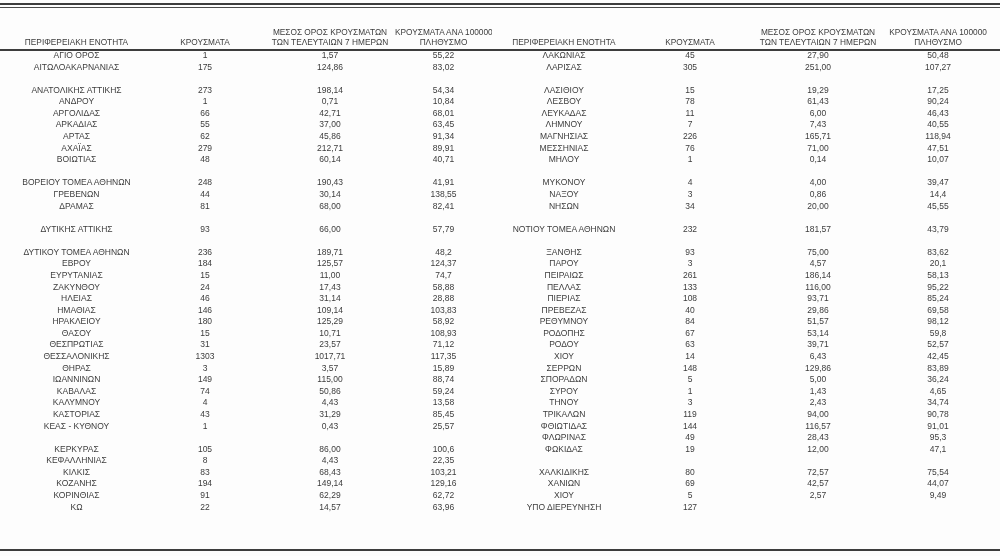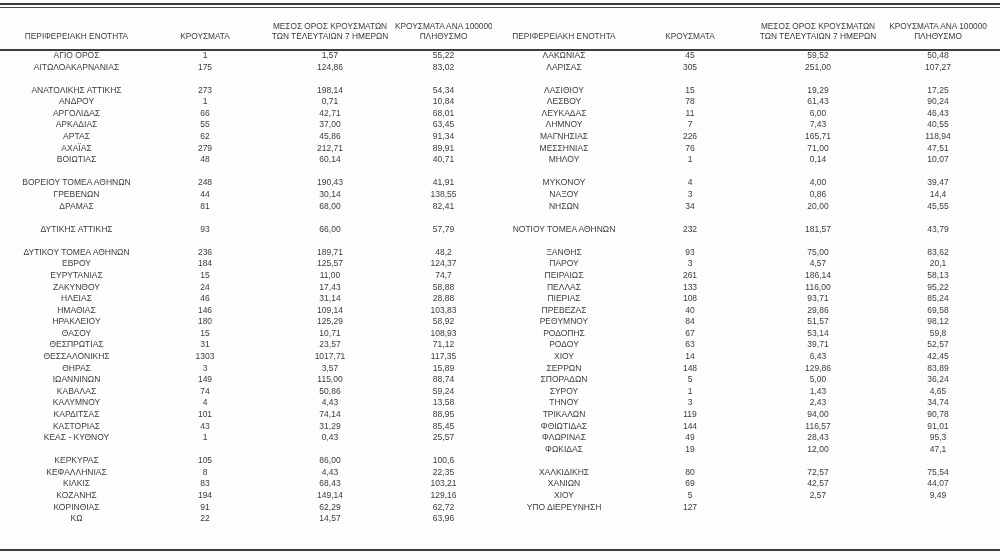--- a/index.html
+++ b/index.html
@@ -51,21 +51,21 @@
     padding: 0;
     margin: 0;
     text-align: center;
     font-weight: normal;
     white-space: nowrap;
     overflow: hidden;
   }
   .tbl thead tr { height: 31px; }
   .tbl thead th {
     vertical-align: bottom;
-    padding-bottom: 9px;
+    padding-bottom: 3px;
     line-height: 9.5px;
     font-size: 8.3px;
   }
   .tbl tbody tr { height: 11.58px; }
   .tbl tbody td {
     line-height: 11.58px;
     vertical-align: middle;
   }
 </style>
 </head>
@@ -283,26 +283,20 @@
           <td>50,86</td>
           <td>59,24</td>
         </tr>
         <tr>
           <td>ΚΑΛΥΜΝΟΥ</td>
           <td>4</td>
           <td>4,43</td>
           <td>13,58</td>
         </tr>
         <tr>
-          <td>ΚΑΡΔΙΤΣΑΣ</td>
-          <td>101</td>
-          <td>74,14</td>
-          <td>88,95</td>
-        </tr>
-        <tr>
           <td>ΚΑΣΤΟΡΙΑΣ</td>
           <td>43</td>
           <td>31,29</td>
           <td>85,45</td>
         </tr>
         <tr>
           <td>ΚΕΑΣ - ΚΥΘΝΟΥ</td>
           <td>1</td>
           <td>0,43</td>
           <td>25,57</td>
@@ -374,21 +368,21 @@
         <th>
           <div>ΚΡΟΥΣΜΑΤΑ ΑΝΑ 100000</div>
           <div>ΠΛΗΘΥΣΜΟ</div>
         </th>
       </tr>
     </thead>
     <tbody id="tbody-right">
         <tr>
           <td>ΛΑΚΩΝΙΑΣ</td>
           <td>45</td>
-          <td>59,52</td>
+          <td>27,90</td>
           <td>50,48</td>
         </tr>
         <tr>
           <td>ΛΑΡΙΣΑΣ</td>
           <td>305</td>
           <td>251,00</td>
           <td>107,27</td>
         </tr>
         <tr>
           <td></td>

